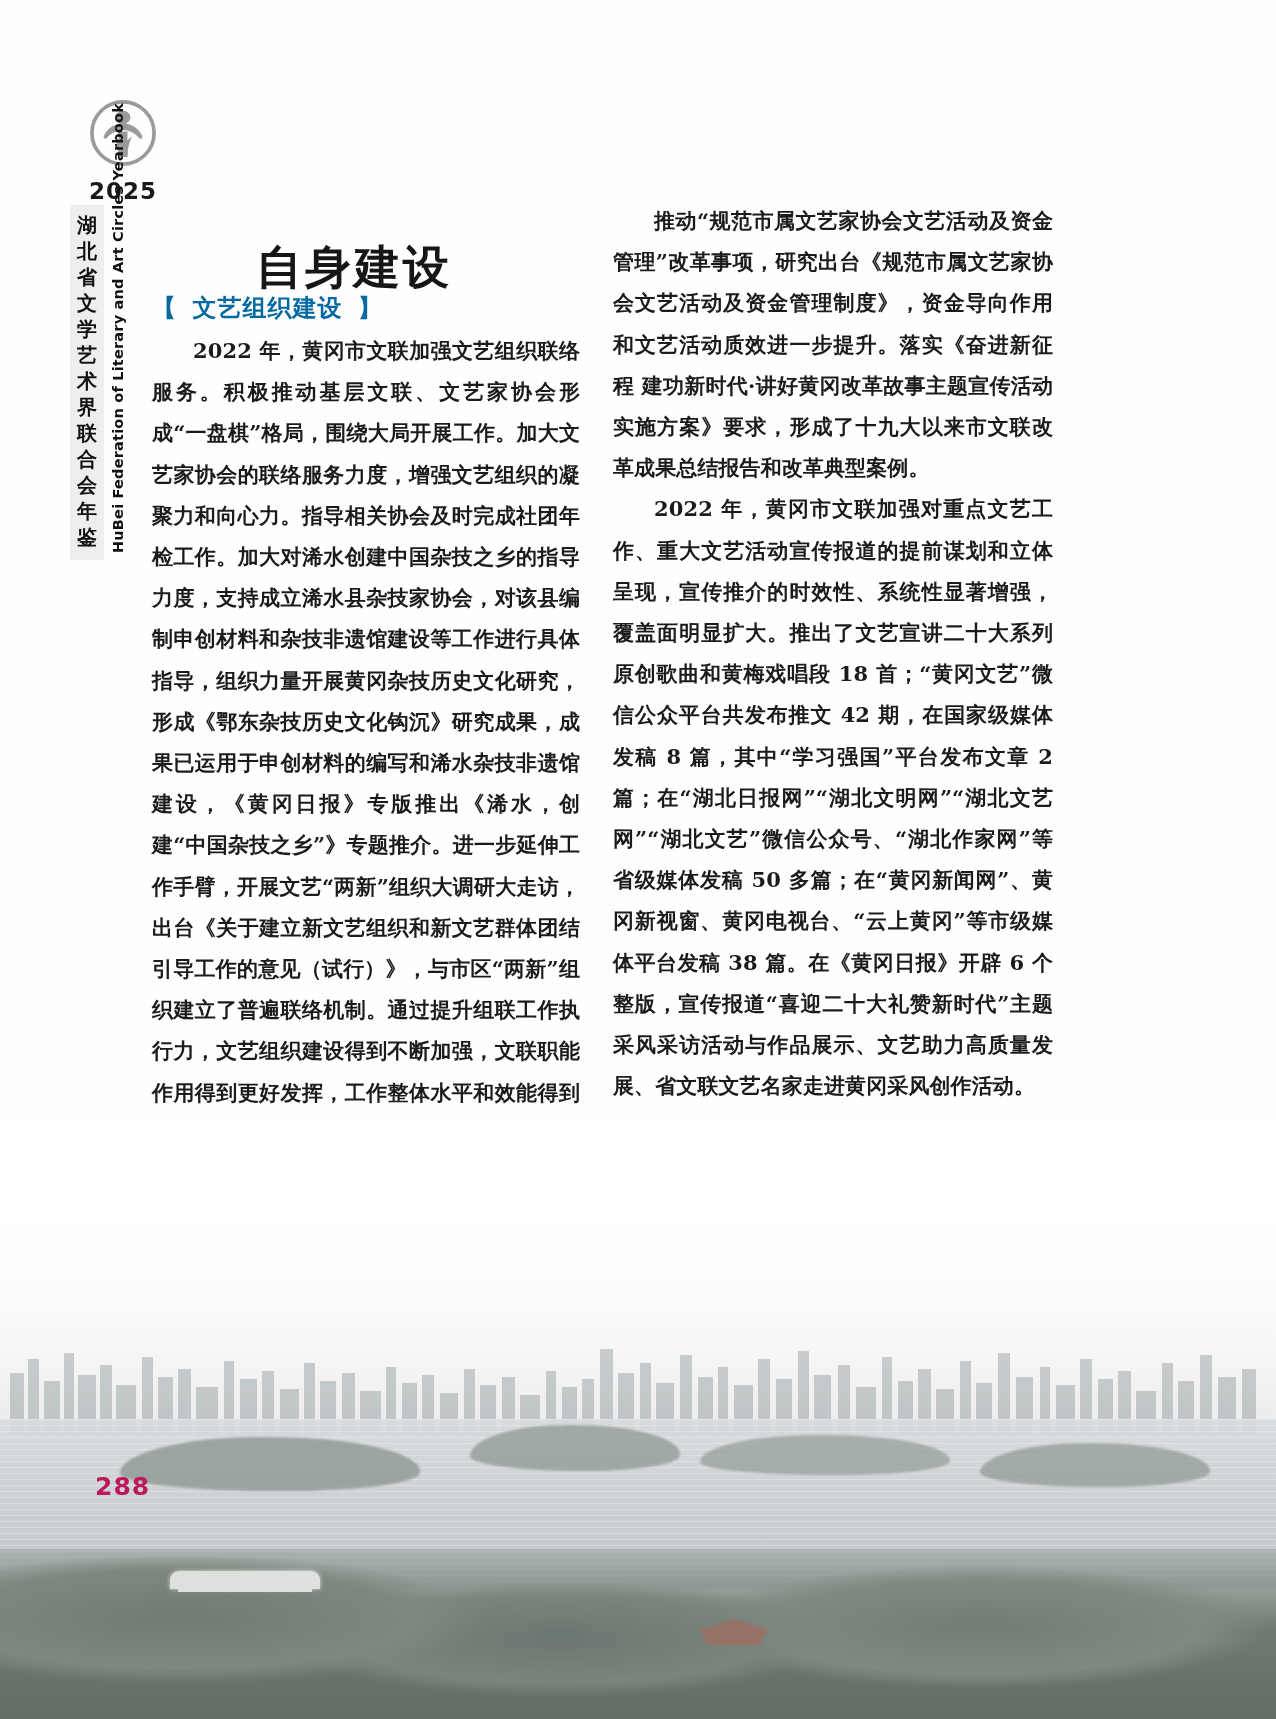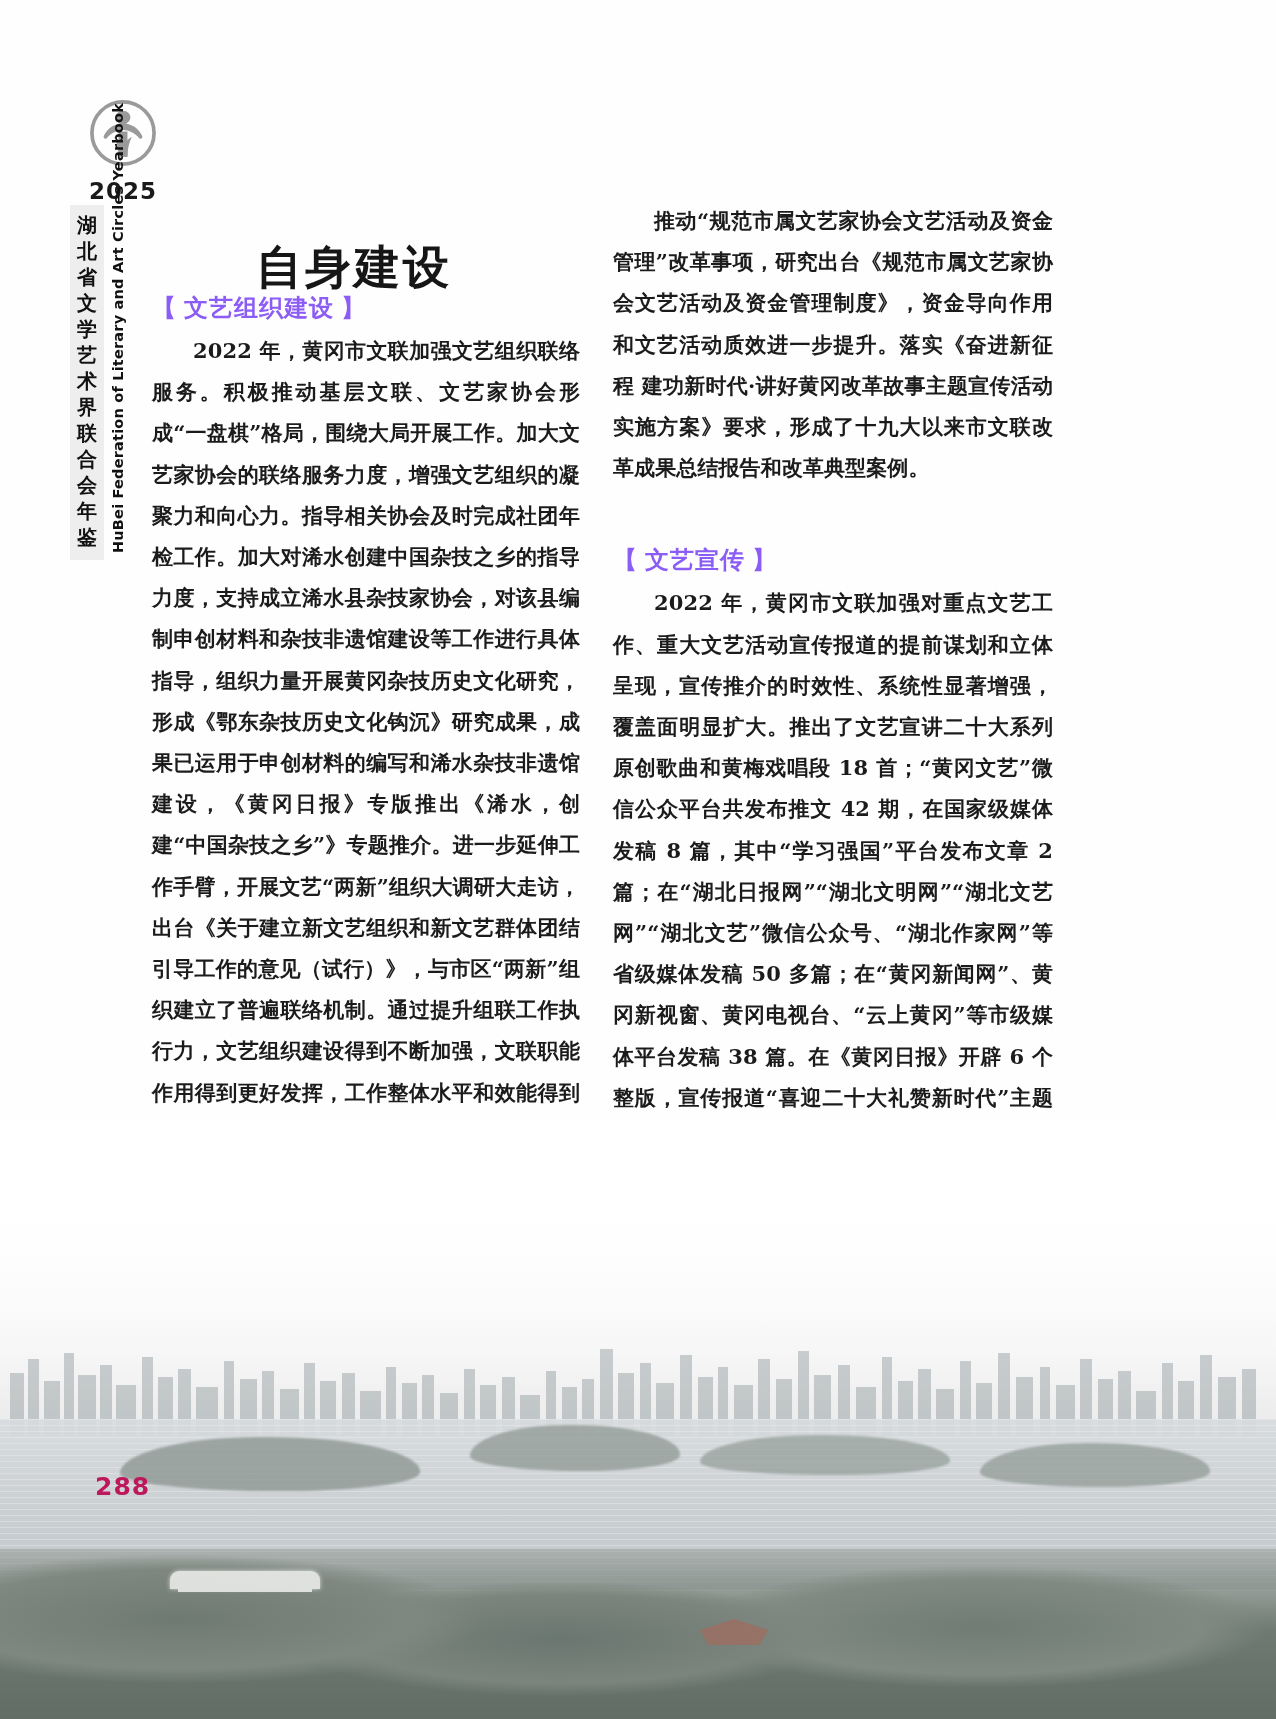--- a/index.html
+++ b/index.html
@@ -104,25 +104,25 @@
   
   .column {
     position: absolute;
     top: 0;
     width: 428px;
   }
   #col-left  { left: 152px; top: 292px; }
   #col-right { left: 613px; top: 200px; width: 440px; }
 
   .sec-head {
-    font-family: Liberation Serif, serif;
+    font-family: Liberation Mono, monospace;
     font-weight: bold;
     font-size: 24px;
     letter-spacing: 1px;
-    color: #8b5cf6;
+    color: #0369a1;
     margin: 0 0 6px 0;
   }
   #col-right .sec-head { margin-top: 56px; }
 
   .body-par {
     font-family: "DejaVu Serif", "Liberation Serif", serif;
     font-weight: bold;
     font-size: 21px;
     line-height: 41.2px;
     text-align: justify;
@@ -299,21 +299,20 @@
 
   <h1 id="page-title">自身建设</h1>
 
   <div id="col-left" class="column">
     <div class="sec-head">【 文艺组织建设 】</div>
     <p class="body-par">2022 年，黄冈市文联加强文艺组织联络服务。积极推动基层文联、文艺家协会形成“一盘棋”格局，围绕大局开展工作。加大文艺家协会的联络服务力度，增强文艺组织的凝聚力和向心力。指导相关协会及时完成社团年检工作。加大对浠水创建中国杂技之乡的指导力度，支持成立浠水县杂技家协会，对该县编制申创材料和杂技非遗馆建设等工作进行具体指导，组织力量开展黄冈杂技历史文化研究，形成《鄂东杂技历史文化钩沉》研究成果，成果已运用于申创材料的编写和浠水杂技非遗馆建设，《黄冈日报》专版推出《浠水，创建“中国杂技之乡”》专题推介。进一步延伸工作手臂，开展文艺“两新”组织大调研大走访，出台《关于建立新文艺组织和新文艺群体团结引导工作的意见（试行）》，与市区“两新”组织建立了普遍联络机制。通过提升组联工作执行力，文艺组织建设得到不断加强，文联职能作用得到更好发挥，工作整体水平和效能得到全面提升。推进文艺家协会规范管理和改革创新。推动执行《黄冈市文艺家协会管理办法》等制度，落实新时期对文艺组织管理的相关要求。按照市委改革办、市文化体制改革专项领导小组的工作安排，</p>
   </div>
 
   <div id="col-right" class="column">
     <p class="body-par cont">推动“规范市属文艺家协会文艺活动及资金管理”改革事项，研究出台《规范市属文艺家协会文艺活动及资金管理制度》，资金导向作用和文艺活动质效进一步提升。落实《奋进新征程 建功新时代·讲好黄冈改革故事主题宣传活动实施方案》要求，形成了十九大以来市文联改革成果总结报告和改革典型案例。</p>
-    <div class="sec-head">【 文艺宣传 】</div>
     <p class="body-par">2022 年，黄冈市文联加强对重点文艺工作、重大文艺活动宣传报道的提前谋划和立体呈现，宣传推介的时效性、系统性显著增强，覆盖面明显扩大。推出了文艺宣讲二十大系列原创歌曲和黄梅戏唱段 18 首；“黄冈文艺”微信公众平台共发布推文 42 期，在国家级媒体发稿 8 篇，其中“学习强国”平台发布文章 2 篇；在“湖北日报网”“湖北文明网”“湖北文艺网”“湖北文艺”微信公众号、“湖北作家网”等省级媒体发稿 50 多篇；在“黄冈新闻网”、黄冈新视窗、黄冈电视台、“云上黄冈”等市级媒体平台发稿 38 篇。在《黄冈日报》开辟 6 个整版，宣传报道“喜迎二十大礼赞新时代”主题采风采访活动与作品展示、文艺助力高质量发展、省文联文艺名家走进黄冈采风创作活动。</p>
   </div>
 
   <div id="page-number">288</div>
 
   <div id="bottom-photo">
     <div class="sky"></div>
     <div class="skyline">
       <svg width="1276" height="120" viewBox="0 0 1276 120" preserveAspectRatio="none">
         <g fill="#b9bfc1" opacity="0.85">

